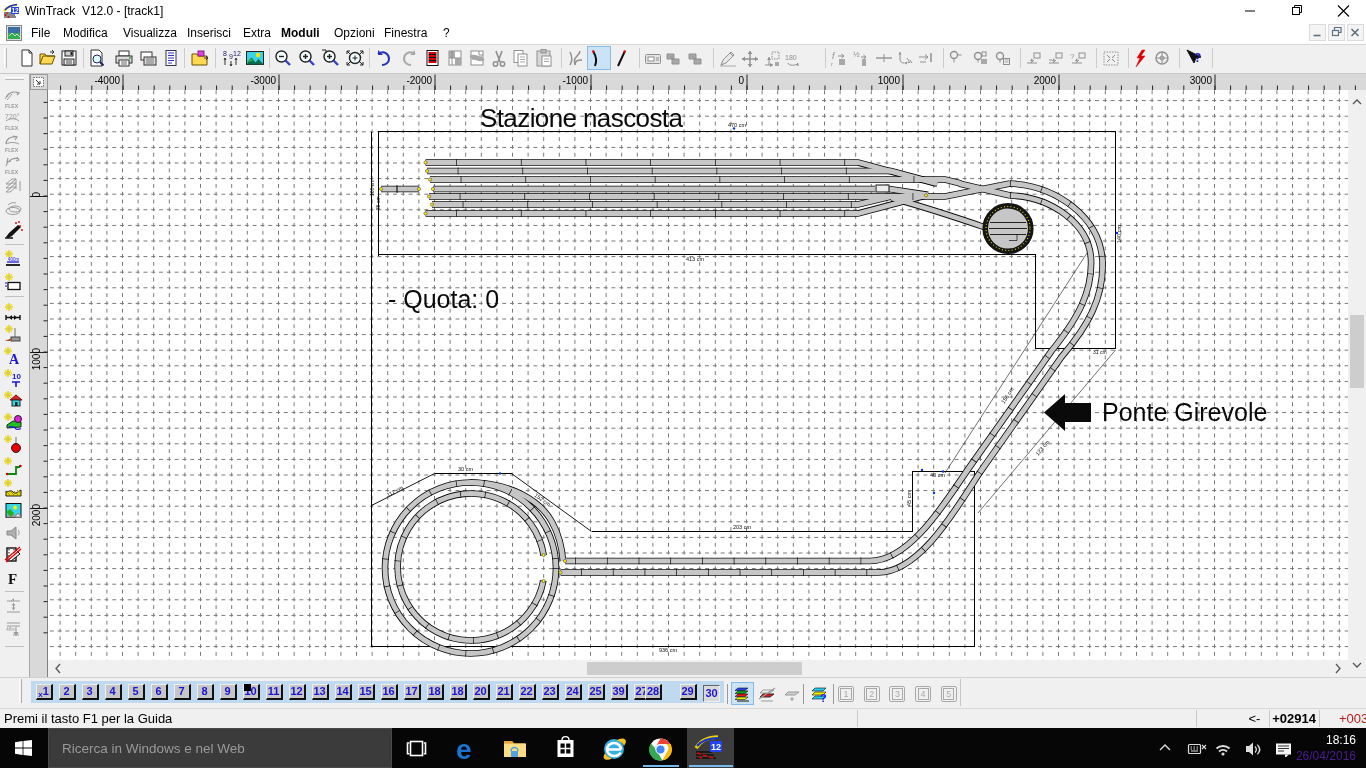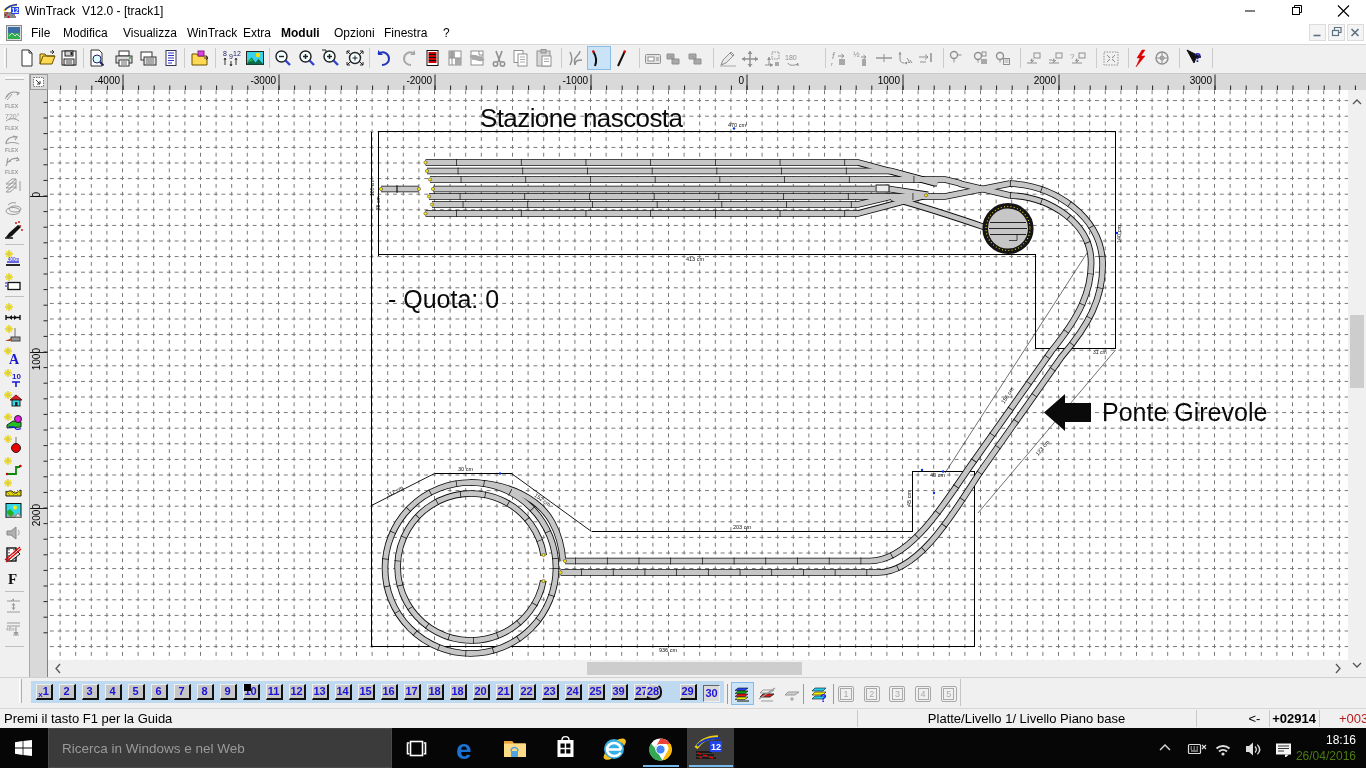--- a/index.html
+++ b/index.html
@@ -48,21 +48,21 @@
 <div class="abs" style="left:0;top:22px;width:1366px;height:23px;background:#ffffff;border-bottom:1px solid #d7d7d7;"></div>
 <svg class="abs" style="left:6px;top:25px" width="16" height="16">
 <rect x="0.5" y="0.5" width="15" height="15" fill="#dcdcdc" stroke="#888"></rect>
 <rect x="2" y="2" width="12" height="6" fill="#3a6ea5"></rect>
 <path d="M2 8h12v6H2z" fill="#2fae4f"></path>
 <path d="M3 11l3-3 3 3 2-2 3 3" stroke="#d8d8d8" fill="none"></path>
 </svg>
 <div class="abs mi" style="left:31px;top:26px;">File</div>
 <div class="abs mi" style="left:63px;top:26px;">Modifica</div>
 <div class="abs mi" style="left:123px;top:26px;">Visualizza</div>
-<div class="abs mi" style="left:187px;top:26px;">WinTrack</div>
+<div class="abs mi" style="left:187px;top:26px;">Inserisci</div>
 <div class="abs mi" style="left:243px;top:26px;">Extra</div>
 <div class="abs mi" style="left:281px;top:26px;font-weight:bold;">Moduli</div>
 <div class="abs mi" style="left:334px;top:26px;">Opzioni</div>
 <div class="abs mi" style="left:384px;top:26px;">Finestra</div>
 <div class="abs mi" style="left:443px;top:26px;">?</div>
 <div class="abs" style="left:1309px;top:24px;width:17px;height:17px;background:#f4f4f4;border:1px solid #dcdcdc;"></div>
 <div class="abs" style="left:1328px;top:24px;width:17px;height:17px;background:#f4f4f4;border:1px solid #dcdcdc;"></div>
 <div class="abs" style="left:1347px;top:24px;width:17px;height:17px;background:#f4f4f4;border:1px solid #dcdcdc;"></div>
 <svg class="abs" style="left:1309px;top:24px" width="56" height="17">
 <path d="M4.5 11.5h7" stroke="#5b7184" stroke-width="1.6"></path>
@@ -629,21 +629,21 @@
 <div class="btn" style="left:426.6px;">18</div>
 <div class="btn" style="left:449.6px;">18</div>
 <div class="btn" style="left:472.6px;">20</div>
 <div class="btn" style="left:495.6px;">21</div>
 <div class="btn" style="left:518.6px;">22</div>
 <div class="btn" style="left:541.6px;">23</div>
 <div class="btn" style="left:564.6px;">24</div>
 <div class="btn" style="left:587.6px;">25</div>
 <div class="btn" style="left:610.6px;">39</div>
 <div class="btn" style="left:633.6px;">27</div>
-<div class="btn" style="left:645px;border-radius:7px;">28</div>
+<div class="btn" style="left:645px;">28</div>
 <div class="btn" style="left:679.6px;">29</div>
 <div class="abs" style="left:244px;top:684px;width:7px;height:7px;background:#000;"></div>
 <div class="abs" style="left:703px;top:685px;width:17px;height:17px;background:#d9d9d9;border:1px solid #666;border-right-color:#eee;border-bottom-color:#eee;color:#1a12d8;font-weight:bold;font-size:11px;text-align:center;line-height:15px;">30</div>
 <div class="abs" style="left:727px;top:684px;width:1px;height:20px;background:#9a9a9a;"></div>
 <div class="abs" style="left:731px;top:682px;width:23px;height:23px;background:#cbe3f7;border:1px solid #84bbe8;"></div>
 <svg class="abs" style="left:733px;top:684px" width="20" height="20">
 <path d="M5 4h10l-3 2.5H2z" fill="#2244ee" stroke="#111" stroke-width="0.6"></path>
 <path d="M5 7h10l-3 2.5H2z" fill="#11aa11" stroke="#111" stroke-width="0.6"></path>
 <path d="M5 10h10l-3 2.5H2z" fill="#ee1111" stroke="#111" stroke-width="0.6"></path>
 <path d="M5 13h10l-3 2.5H2z" fill="#eeee00" stroke="#111" stroke-width="0.6"></path>
@@ -672,21 +672,20 @@
 <div class="dbtn" style="left:889.4px;"><span style="border:1px solid #a9a9a9;padding:0 2px;">3</span></div>
 <div class="dbtn" style="left:915.1px;"><span style="border:1px solid #a9a9a9;padding:0 2px;">4</span></div>
 <div class="dbtn" style="left:940.8px;"><span style="border:1px solid #a9a9a9;padding:0 2px;">5</span></div>
 <div class="abs" style="left:960px;top:679px;width:1px;height:27px;background:#c4c4c4;"></div>
 <div class="abs" style="left:0;top:708px;width:1366px;height:20px;background:#f0f0f0;border-top:1px solid #d7d7d7;"></div>
 <div class="abs" style="left:4px;top:711px;font-size:13px;color:#000;">Premi il tasto F1 per la Guida</div>
 <div class="abs" style="left:857px;top:710px;width:1px;height:17px;background:#c8c8c8;"></div>
 <div class="abs" style="left:1196px;top:710px;width:1px;height:17px;background:#c8c8c8;"></div>
 <div class="abs" style="left:1269px;top:710px;width:1px;height:17px;background:#c8c8c8;"></div>
 <div class="abs" style="left:1319px;top:710px;width:1px;height:17px;background:#c8c8c8;"></div>
-<div class="abs" style="left:857px;top:711px;width:339px;text-align:center;font-size:13px;color:#000;">Platte/Livello 1/ Livello Piano base</div>
 <div class="abs" style="left:1196px;top:711px;width:73px;text-align:center;font-size:13px;color:#000;padding-left:44px;">&lt;- 6336 -&gt;</div>
 <div class="abs" style="left:1269px;top:711px;width:50px;text-align:center;font-size:13px;color:#000;font-weight:bold;">+02914</div>
 <div class="abs" style="left:1319px;top:711px;width:47px;text-align:center;font-size:13px;color:#b91c1c;padding-left:20px;">+00342</div>
 <div class="abs" style="left:0;top:728px;width:1366px;height:40px;background:#060606;"></div>
 <svg class="abs" style="left:15px;top:740px" width="18" height="16">
 <path d="M0 2.2L7.6 1.1V7.6H0z" fill="#fff"></path>
       <path d="M8.4 1L17 0V7.6H8.4z" fill="#fff"></path>
 <path d="M0 8.4H7.6V14.9L0 13.8z" fill="#fff"></path>
       <path d="M8.4 8.4H17V16L8.4 15z" fill="#fff"></path>
 </svg>
@@ -744,13 +743,13 @@
 <path d="M58.5 7.5a9.5 9.5 0 0 1 13 0" fill="none" stroke="#ddd" stroke-width="2"></path>
 <path d="M61 10.5a6 6 0 0 1 8 0" fill="none" stroke="#ddd" stroke-width="2"></path>
 <circle cx="65" cy="13" r="1.6" fill="#ddd"></circle>
 <path d="M88 5v6h3l4 3.5v-13L91 5z" fill="#ddd"></path>
 <path d="M97 5.5c1.8 1.8 1.8 4.2 0 6M99.3 3.6c3 3 3 6.8 0 9.8" fill="none" stroke="#ddd" stroke-width="1.3"></path>
 <rect x="118" y="2.5" width="15" height="11" fill="#f5f5f5"></rect>
 <path d="M120 5h11M120 7.5h11M120 10h6" stroke="#333"></path>
 <path d="M127 13.5l4-0.01L127 17z" fill="#f5f5f5"></path>
 </svg>
 <div class="abs" style="left:1294px;top:733px;width:62px;text-align:right;font-size:12px;color:#fff;">18:16</div>
-<div class="abs" style="left:1294px;top:749px;width:62px;text-align:right;font-size:12px;color:#4d7c0f;">26/04/2016</div>
+<div class="abs" style="left:1294px;top:749px;width:62px;text-align:right;font-size:12px;color:#4c1d95;">26/04/2016</div>
 </div>
 </body></html>

